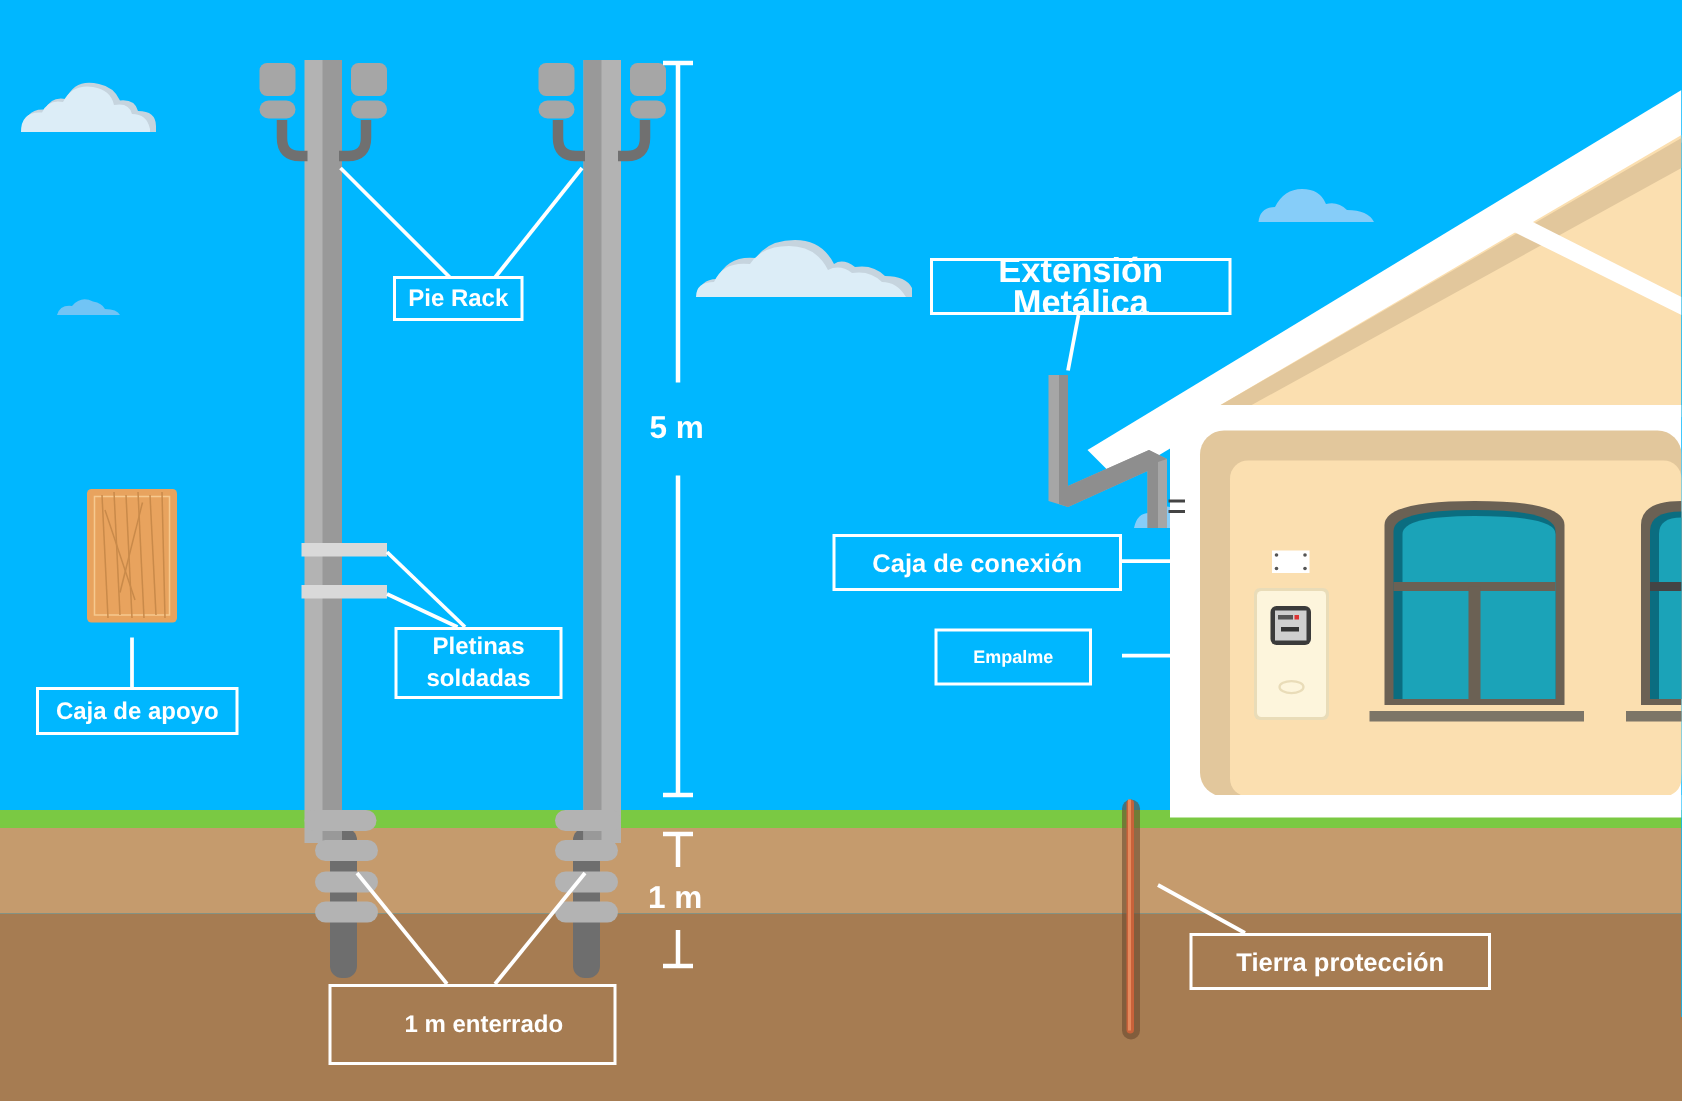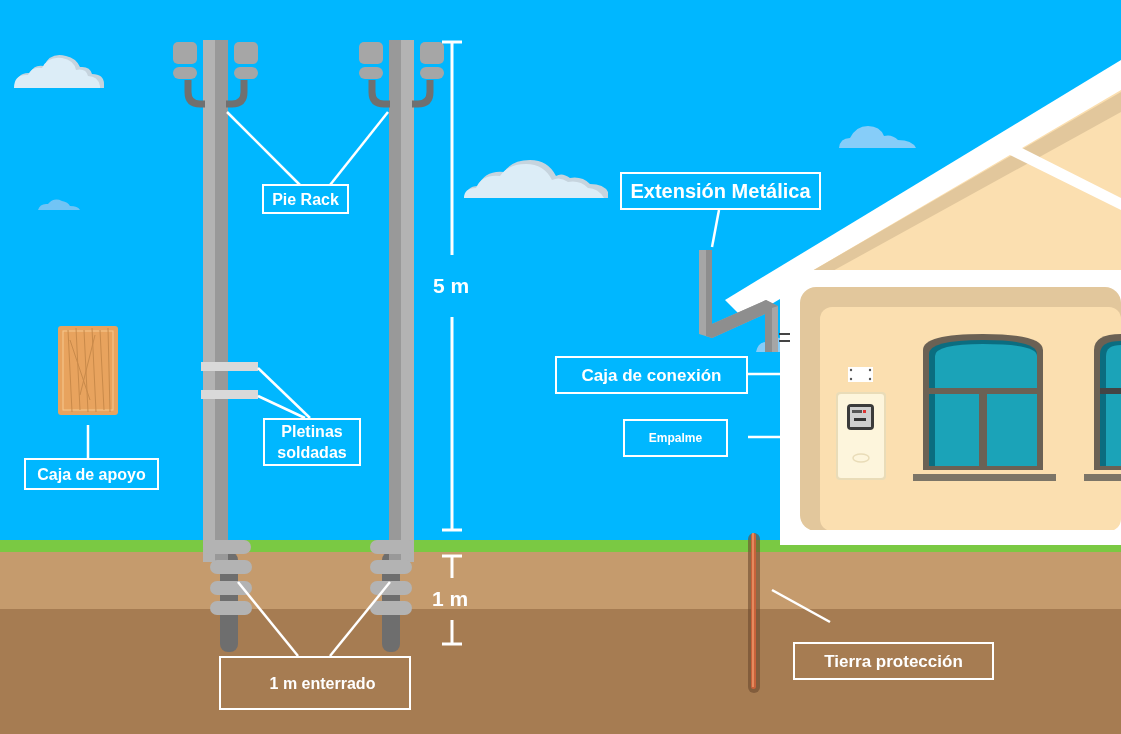--- a/index.html
+++ b/index.html
@@ -170,33 +170,33 @@
 
   <g>
     <rect x="748" y="533" width="12" height="160" rx="6" fill="#6a4a2e" opacity="0.6"></rect>
     <rect x="751" y="533" width="5" height="156" rx="2.5" fill="#c8623a"></rect>
     <rect x="752" y="533" width="2" height="154" fill="#e58a5d"></rect>
   </g>
 </svg>
 
 <div class="label" style="left:262px;top:184px;width:87px;height:30px;">Pie Rack</div>
 
-<div class="label" style="left:263px;top:418px;width:98px;height:48px;flex-direction:column;">
+<div class="label" style="left:263px;top:418px;width:112px;height:48px;flex-direction:column;">
   <span>Pletinas</span>
   <span>soldadas</span>
 </div>
 
 <div class="label" style="left:24px;top:458px;width:135px;height:32px;">Caja de apoyo</div>
 
 <div class="label" style="left:219px;top:656px;width:192px;height:54px;flex-direction:column;padding-left:15px;">
   <span>1 m enterrado</span>
 </div>
 
-<div class="label" style="left:620px;top:172px;width:201px;height:38px;font-size:20px;">Extensión Metálica</div>
+<div class="label" style="left:620px;top:172px;width:201px;height:38px;font-size:23px;">Extensión Metálica</div>
 
 <div class="label" style="left:555px;top:356px;width:193px;height:38px;font-size:17px;">Caja de conexión</div>
 
 <div class="label" style="left:623px;top:419px;width:105px;height:38px;font-size:12px;">Empalme</div>
 
-<div class="label" style="left:793px;top:622px;width:201px;height:38px;font-size:17px;margin-top:20px;">Tierra protección</div>
+<div class="label" style="left:793px;top:622px;width:201px;height:38px;font-size:17px;">Tierra protección</div>
 
 <div class="dim" style="left:433px;top:274px;">5 m</div>
 <div class="dim" style="left:432px;top:587px;">1 m</div>
 
 </body></html>

